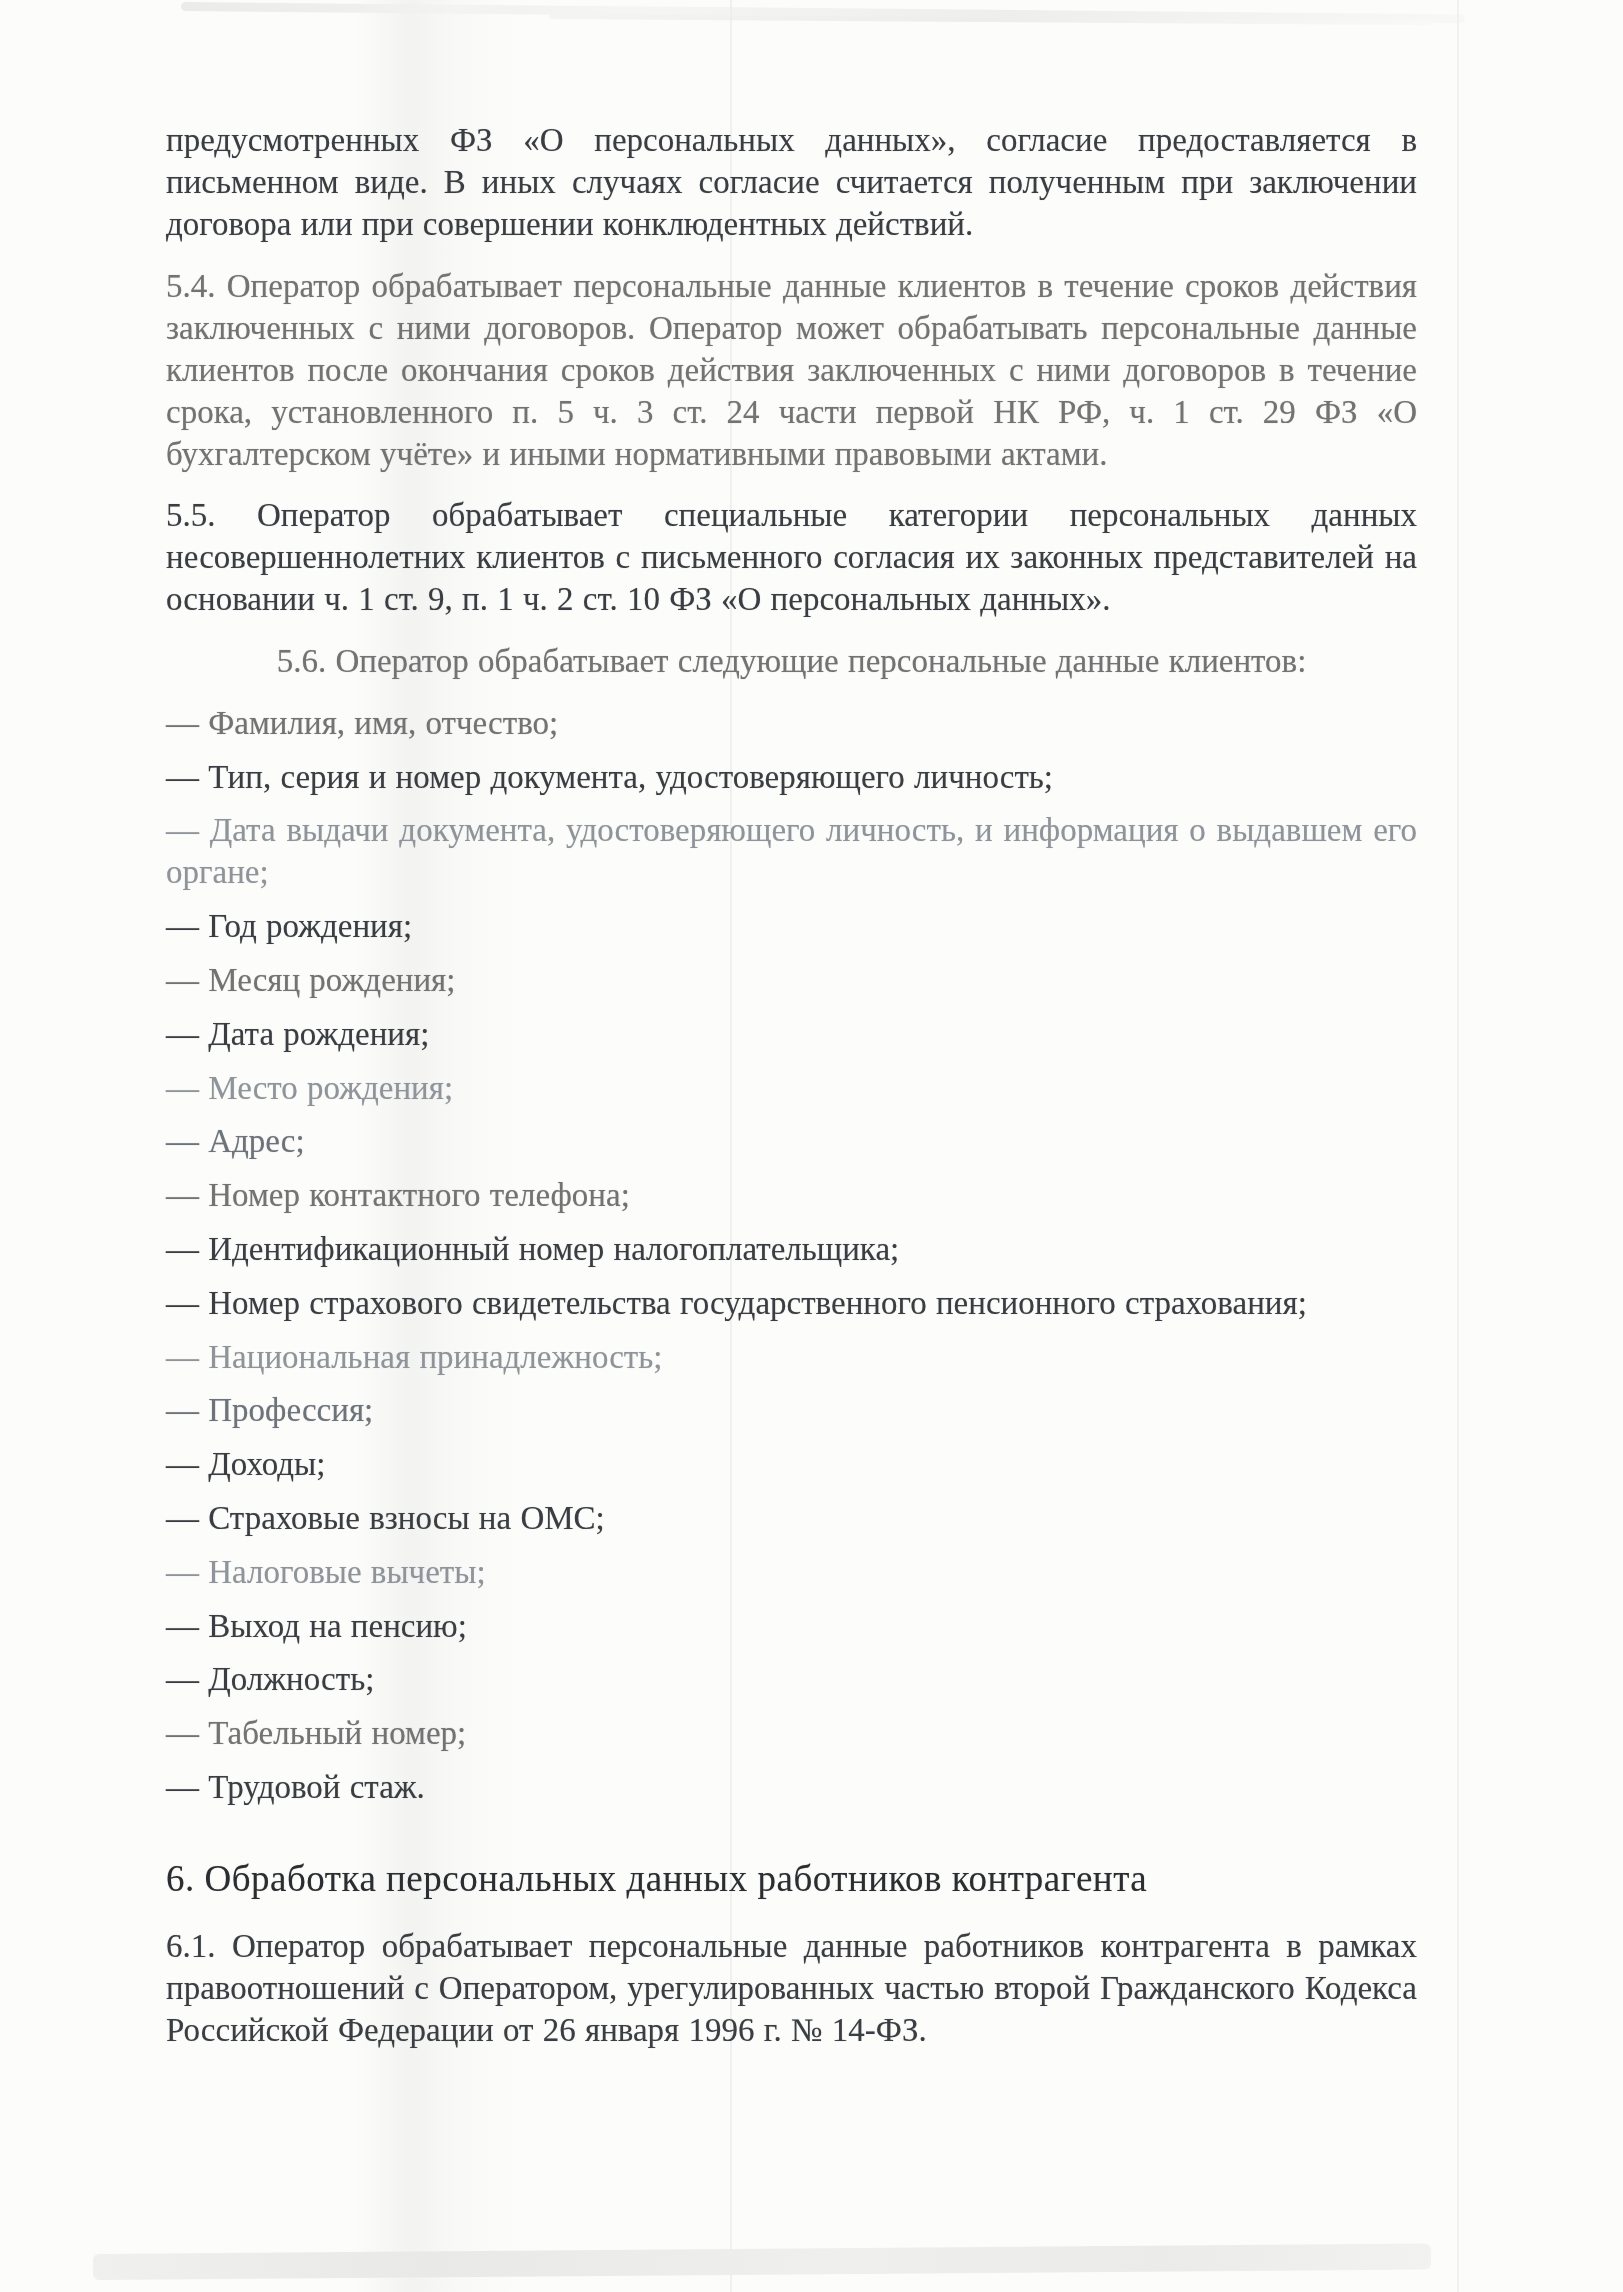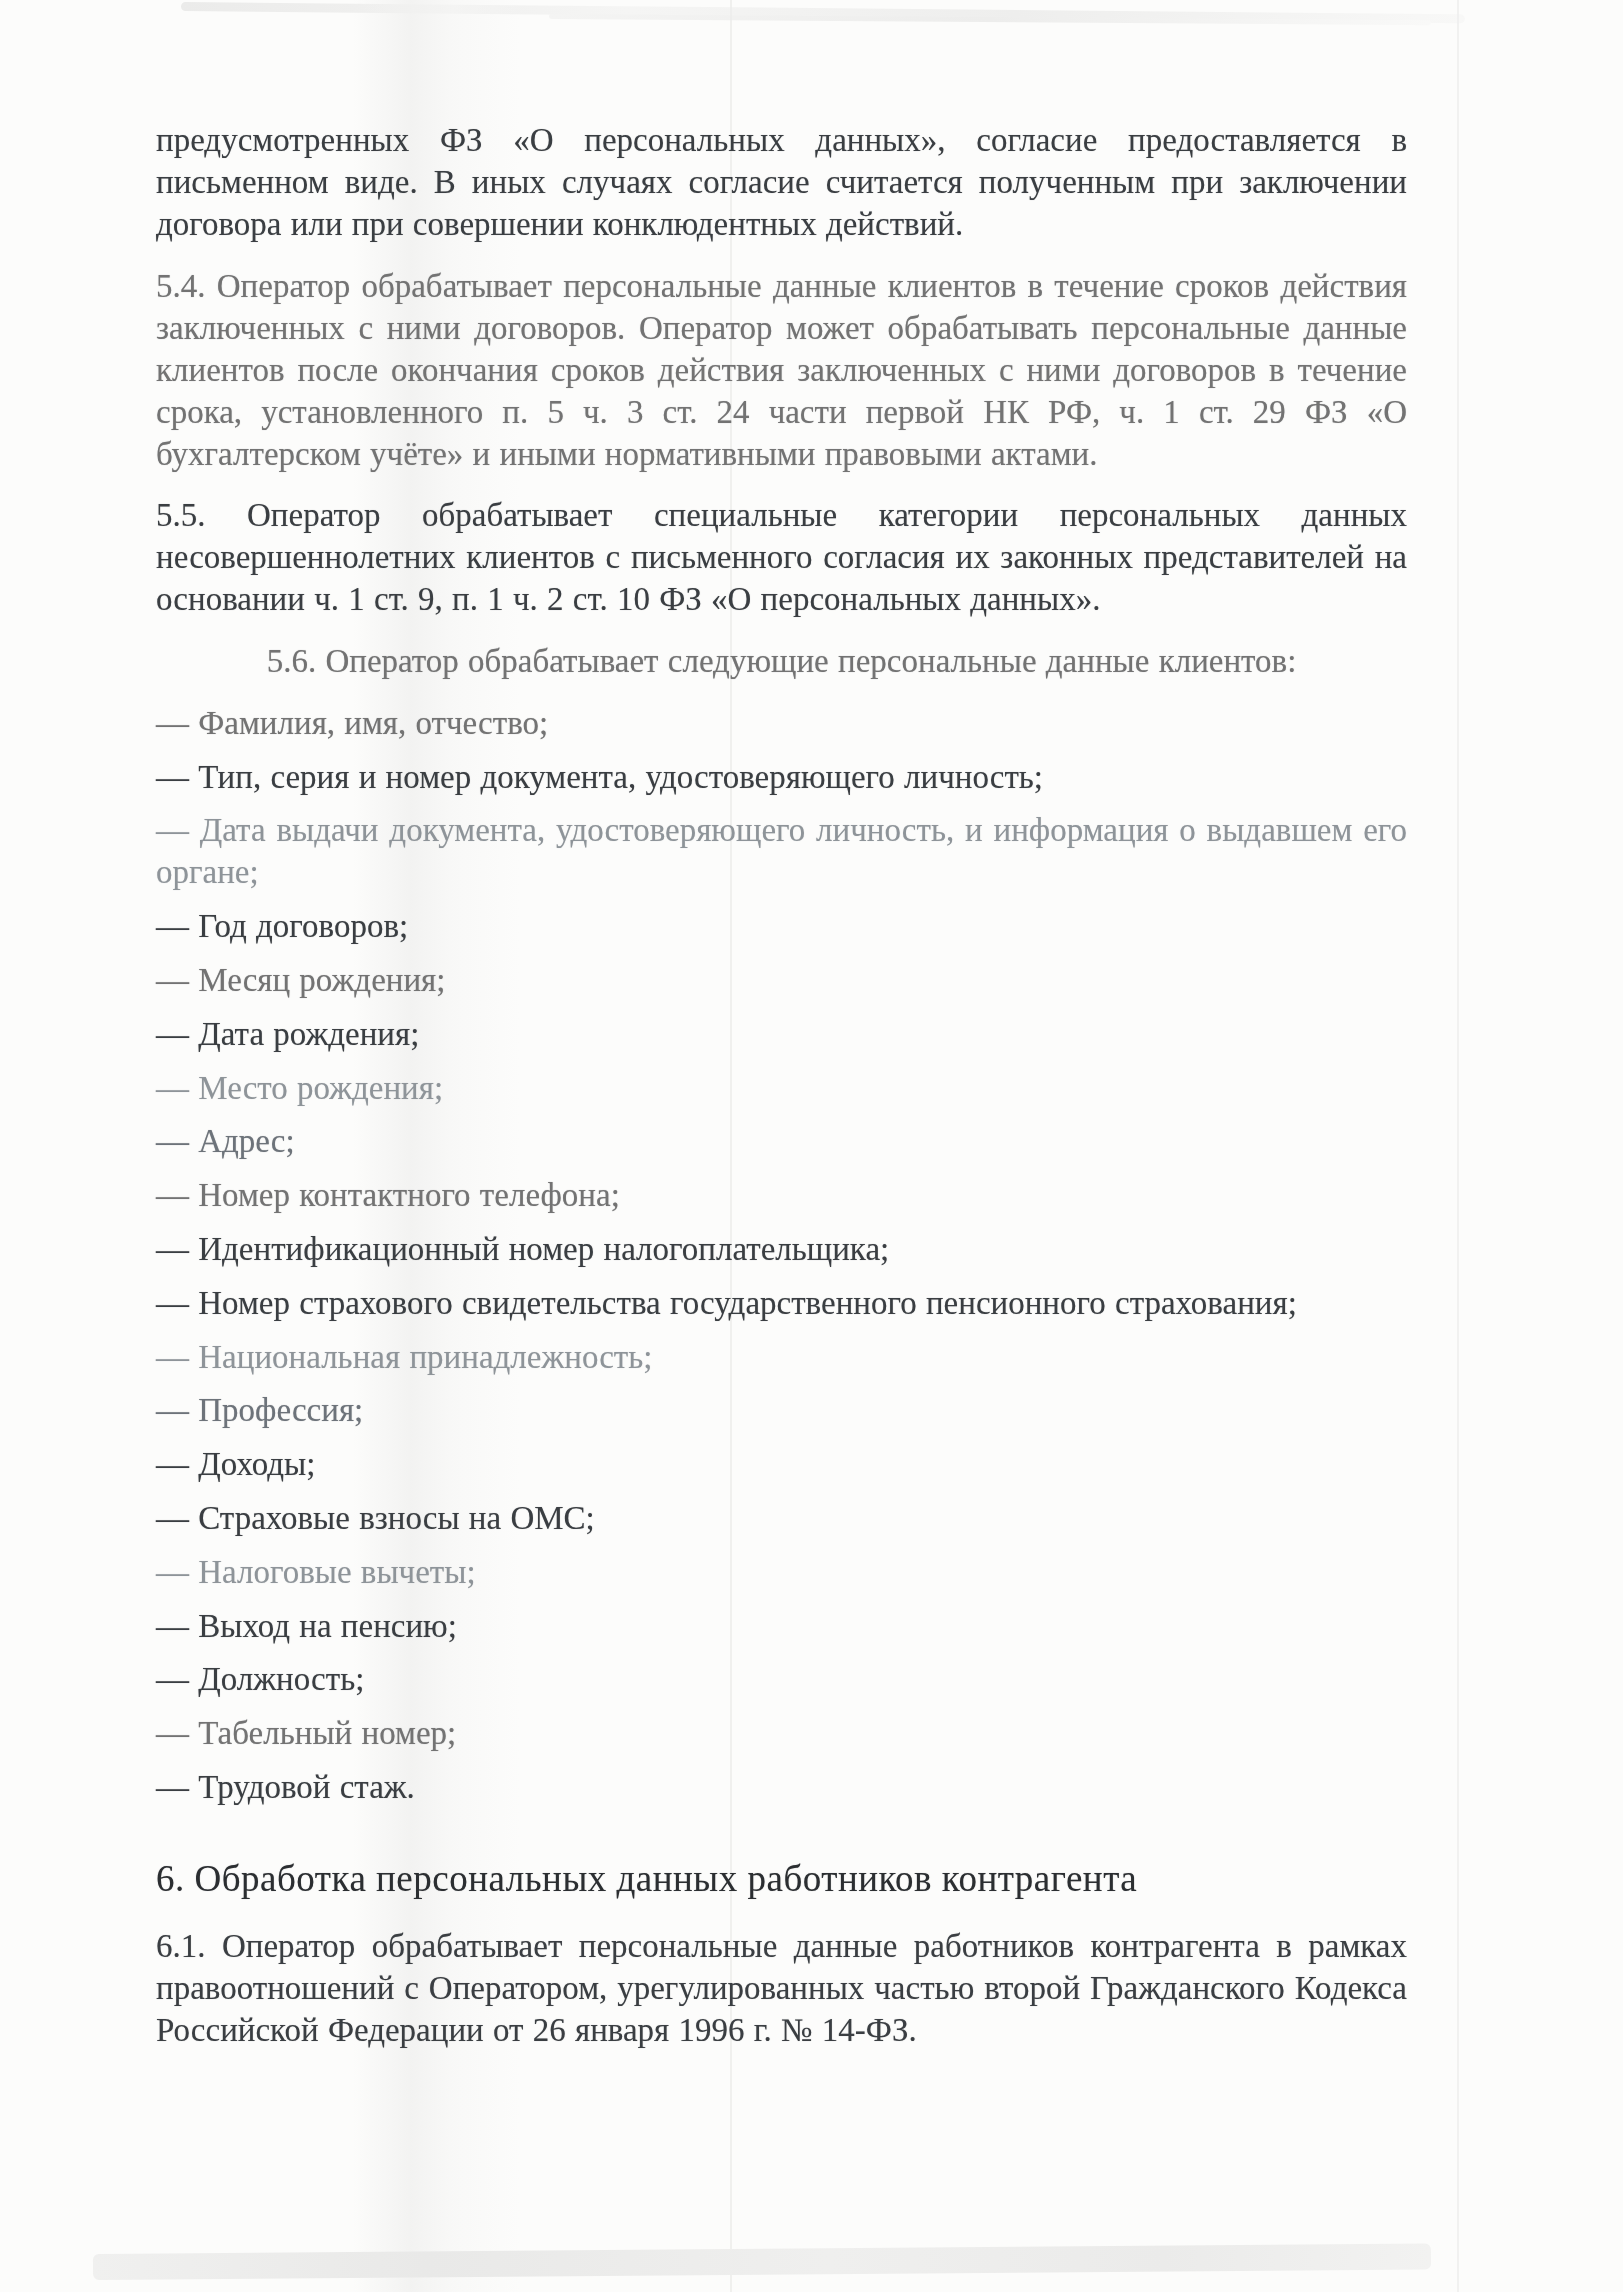--- a/index.html
+++ b/index.html
@@ -21,21 +21,21 @@
   .streak-bottom{bottom:13.7px;left:93px;width:1338px;height:25.5px;
     background:linear-gradient(90deg,#f0f0ef,#e9e9e8 25%,#efefee 55%,#ebebea 80%,#f2f2f1);
     transform:rotate(-0.45deg);transform-origin:left center;border-radius:5.9px;}
   .vstreak-wide{top:0;left:353px;width:167px;height:100%;
     background:linear-gradient(90deg,rgba(240,240,239,0) 0%,rgba(241,241,240,.85) 35%,rgba(246,246,245,.6) 60%,rgba(240,240,239,0) 100%);}
   .vline1{top:0;left:730px;width:2px;height:100%;background:rgba(236,236,235,.8);}
   .vline2{top:0;left:1457px;width:2px;height:100%;background:rgba(238,238,237,.8);}
 
   
   .doc{
-    position:absolute;left:156px;top:119px;width:1251px;
+    position:absolute;left:166px;top:119px;width:1251px;
     font-size:33px;line-height:42px;color:#33363a;
     text-shadow:0 0 1px rgba(52,55,59,.35);
   }
   .doc p{margin:0 0 19.6px;text-align:justify;word-spacing:1px;}
   .doc p.lead{text-align:center;margin-bottom:20px;}
   .pd-list{list-style:none;margin:0 0 47px;padding:0;}
   .pd-list li{margin:0 0 11.8px;text-align:justify;word-spacing:1px;}
   h2.sec{
     margin:0 0 23.5px;font-weight:400;
     font-size:37px;line-height:47px;text-align:left;
@@ -63,21 +63,21 @@
 
     <p class="t-med">предусмотренных ФЗ «О персональных данных», согласие предоставляется в письменном виде. В иных случаях согласие считается полученным при заключении договора или при совершении конклюдентных действий.</p>
     <p class="t-dark">5.4. Оператор обрабатывает персональные данные клиентов в течение сроков действия заключенных с ними договоров. Оператор может обрабатывать персональные данные клиентов после окончания сроков действия заключенных с ними договоров в течение срока, установленного п. 5 ч. 3 ст. 24 части первой НК РФ, ч. 1 ст. 29 ФЗ «О бухгалтерском учёте» и иными нормативными правовыми актами.</p>
     <p class="t-med">5.5. Оператор обрабатывает специальные категории персональных данных несовершеннолетних клиентов с письменного согласия их законных представителей на основании ч. 1 ст. 9, п. 1 ч. 2 ст. 10 ФЗ «О персональных данных».</p>
     <p class="lead t-dark">5.6. Оператор обрабатывает следующие персональные данные клиентов:</p>
 
     <ul class="pd-list">
       <li class="t-dark">— Фамилия, имя, отчество;</li>
       <li class="t-med">— Тип, серия и номер документа, удостоверяющего личность;</li>
       <li class="t-faded">— Дата выдачи документа, удостоверяющего личность, и информация о выдавшем его органе;</li>
-      <li class="t-med">— Год договоров;</li>
+      <li class="t-med">— Год рождения;</li>
       <li class="t-dark">— Месяц рождения;</li>
       <li class="t-med">— Дата рождения;</li>
       <li class="t-faded">— Место рождения;</li>
       <li class="t-fade2">— Адрес;</li>
       <li class="t-dark">— Номер контактного телефона;</li>
       <li class="t-med">— Идентификационный номер налогоплательщика;</li>
       <li class="t-med">— Номер страхового свидетельства государственного пенсионного страхования;</li>
       <li class="t-faded">— Национальная принадлежность;</li>
       <li class="t-fade2">— Профессия;</li>
       <li class="t-med">— Доходы;</li>

